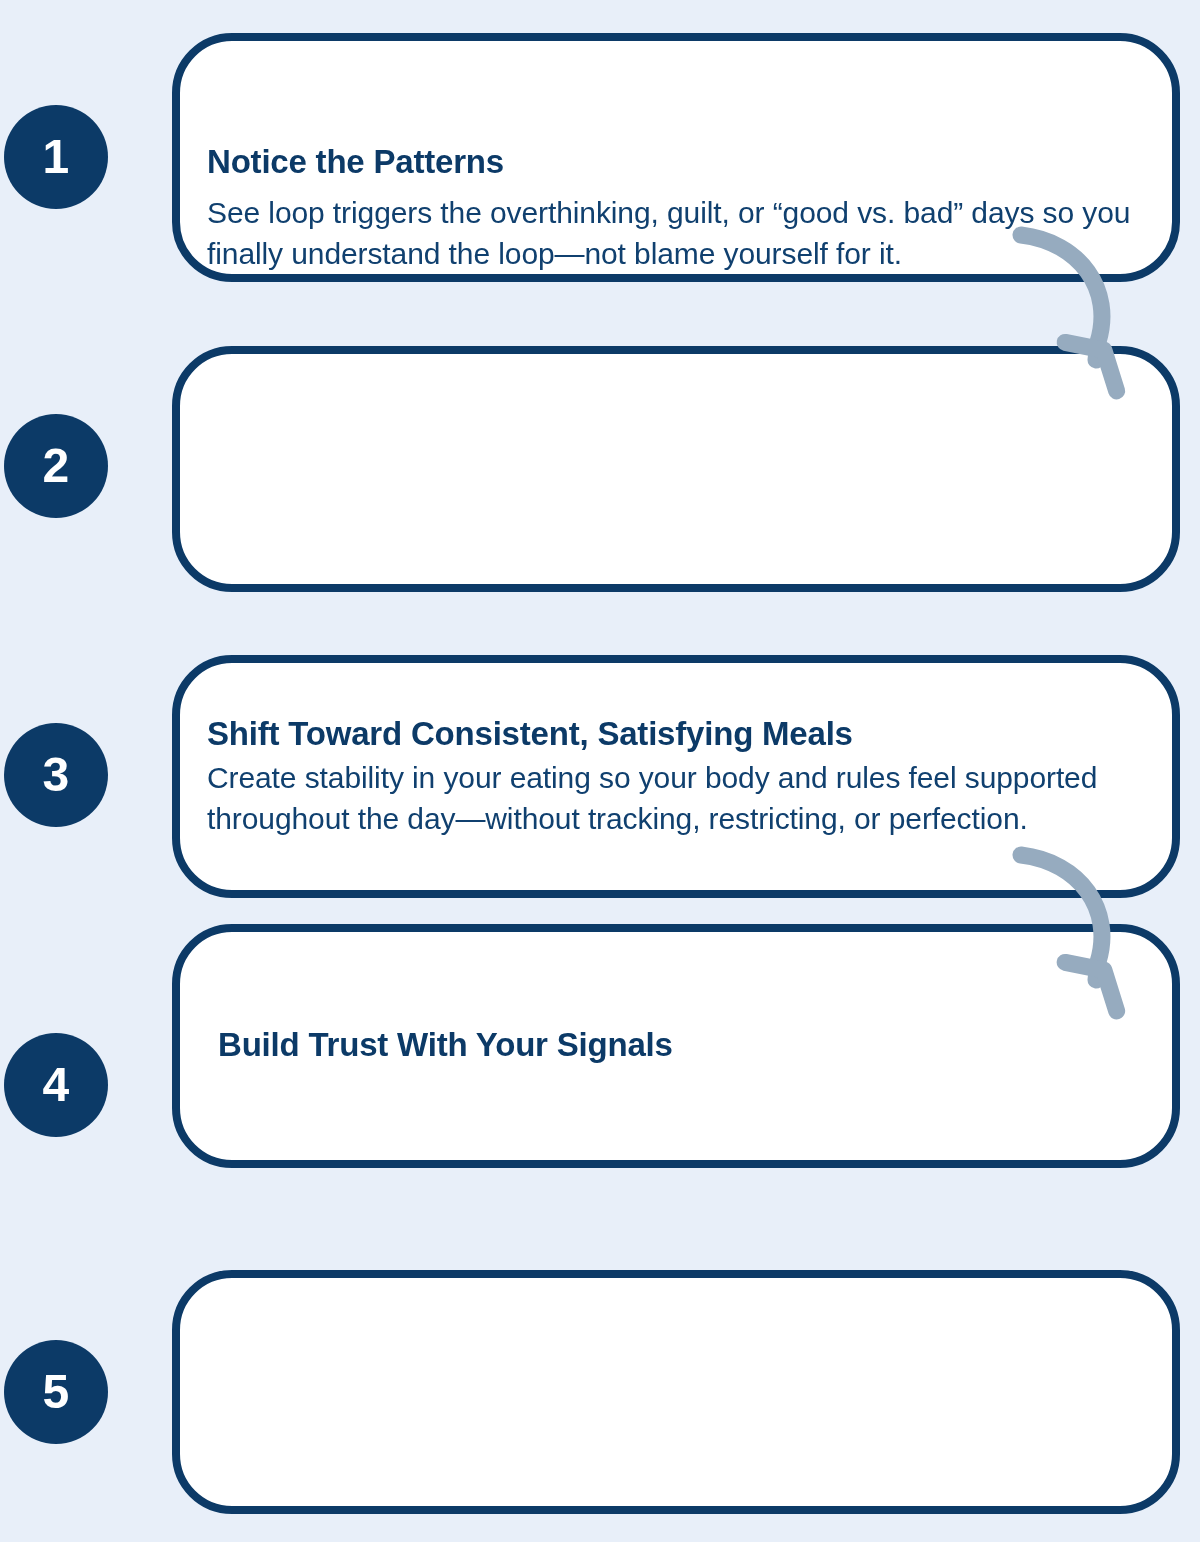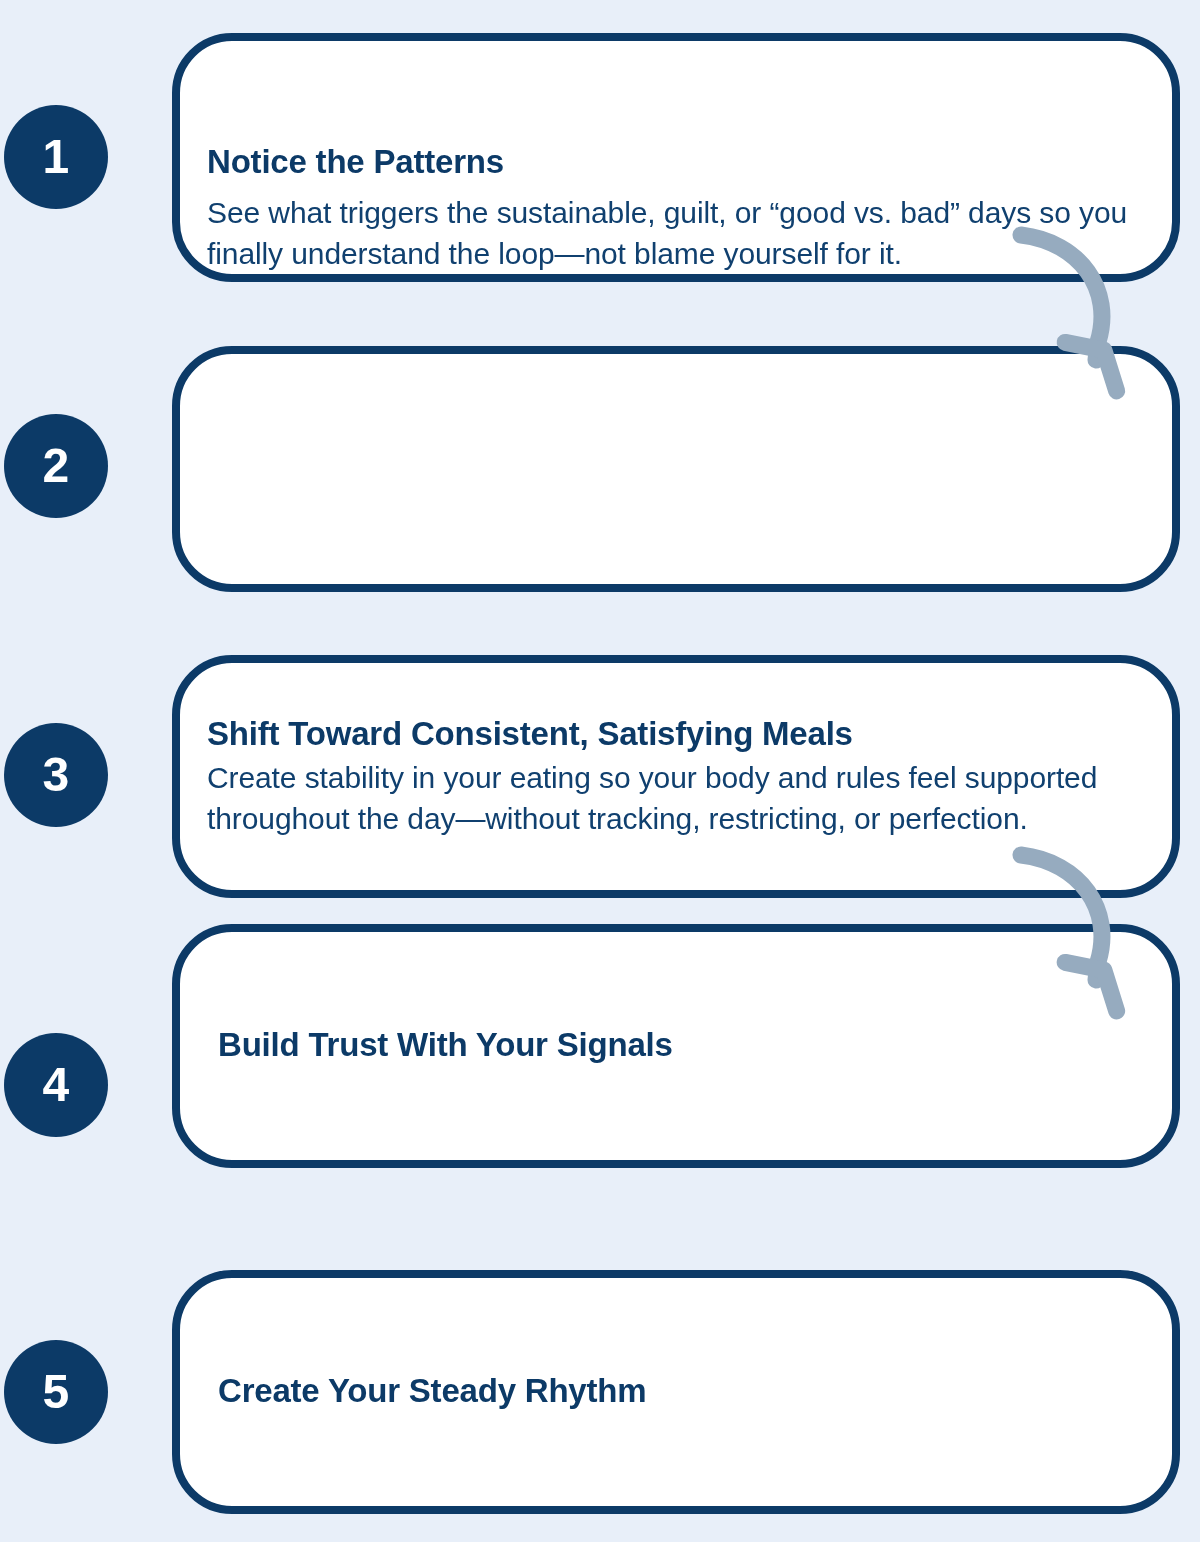--- a/index.html
+++ b/index.html
@@ -90,21 +90,21 @@
 
 <div class="stage">
 
   <div class="badge" style="left:4px; top:105px;">
     <span>1</span>
   </div>
 
   <div class="card gap-lg" style="left:172px; top:33px; width:1008px; height:249px;justify-content:flex-end;">
     <div class="card-inner">
       <div class="card-title">Notice the Patterns</div>
-      <div class="card-body">See what triggers the sustainable, guilt, or “good vs. bad” days so you finally understand the loop—not blame yourself for it.</div>
+      <div class="card-body">See loop triggers the overthinking, guilt, or “good vs. bad” days so you finally understand the loop—not blame yourself for it.</div>
     </div>
   </div>
 
   <div class="badge" style="left:4px; top:414px;">
     <span>2</span>
   </div>
 
   <div class="card" style="left:172px; top:346px; width:1008px; height:246px;">
     <div class="card-inner">
     </div>
@@ -130,21 +130,20 @@
       <div class="card-title">Build Trust With Your Signals</div>
     </div>
   </div>
 
   <div class="badge" style="left:4px; top:1340px;">
     <span>5</span>
   </div>
 
   <div class="card" style="left:172px; top:1270px; width:1008px; height:244px;">
     <div class="card-inner" style="padding-left:38px;">
-      <div class="card-title">Create Your Steady Rhythm</div>
     </div>
   </div>
 
   <svg class="arrow" style="left:1008px; top:220px;" width="140" height="200" viewBox="0 0 140 200">
     <path d="M 13 15 C 72 22, 106 70, 90 122 L 88 140" fill="none" stroke="#96abbf" stroke-width="17" stroke-linecap="round"></path>
     <path d="M 58 118 L 84 152 L 123 146" fill="none" stroke="#96abbf" stroke-width="17" stroke-linecap="round" stroke-linejoin="round" transform="rotate(-160 88 140)"></path>
   </svg>
 
   <svg class="arrow" style="left:1008px; top:840px;" width="140" height="200" viewBox="0 0 140 200">
     <path d="M 13 15 C 72 22, 106 70, 90 122 L 88 140" fill="none" stroke="#96abbf" stroke-width="17" stroke-linecap="round"></path>

